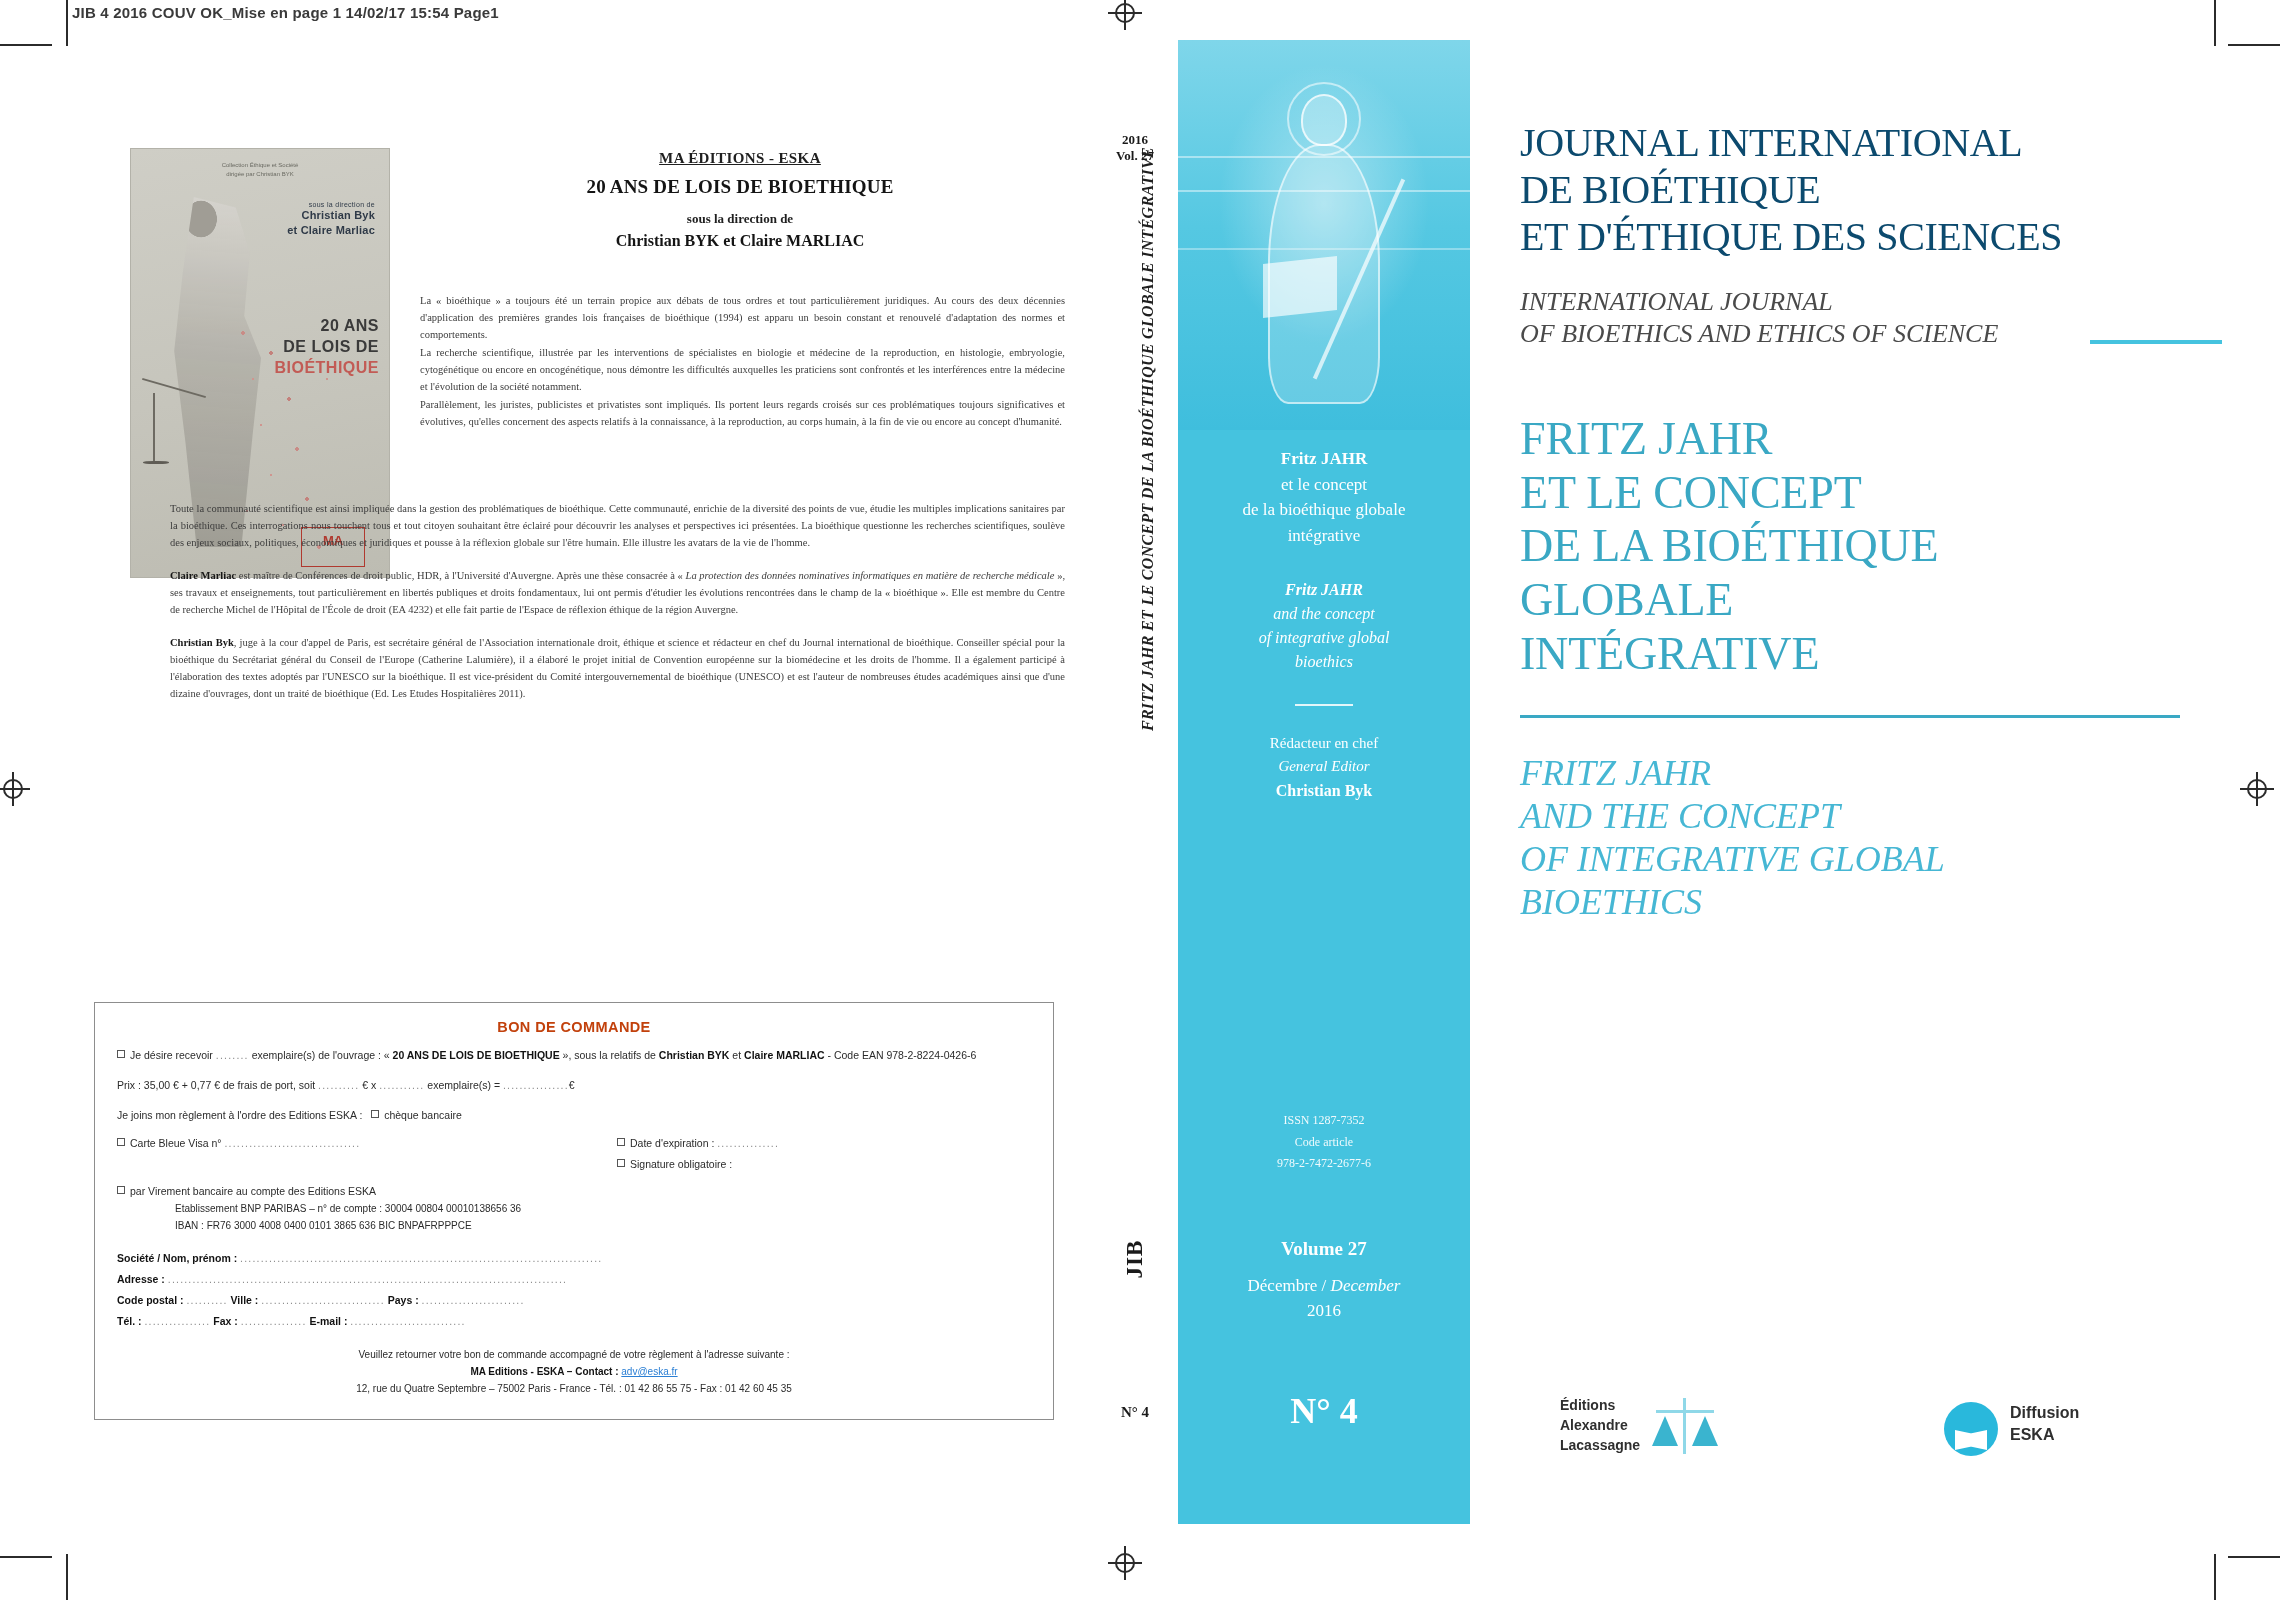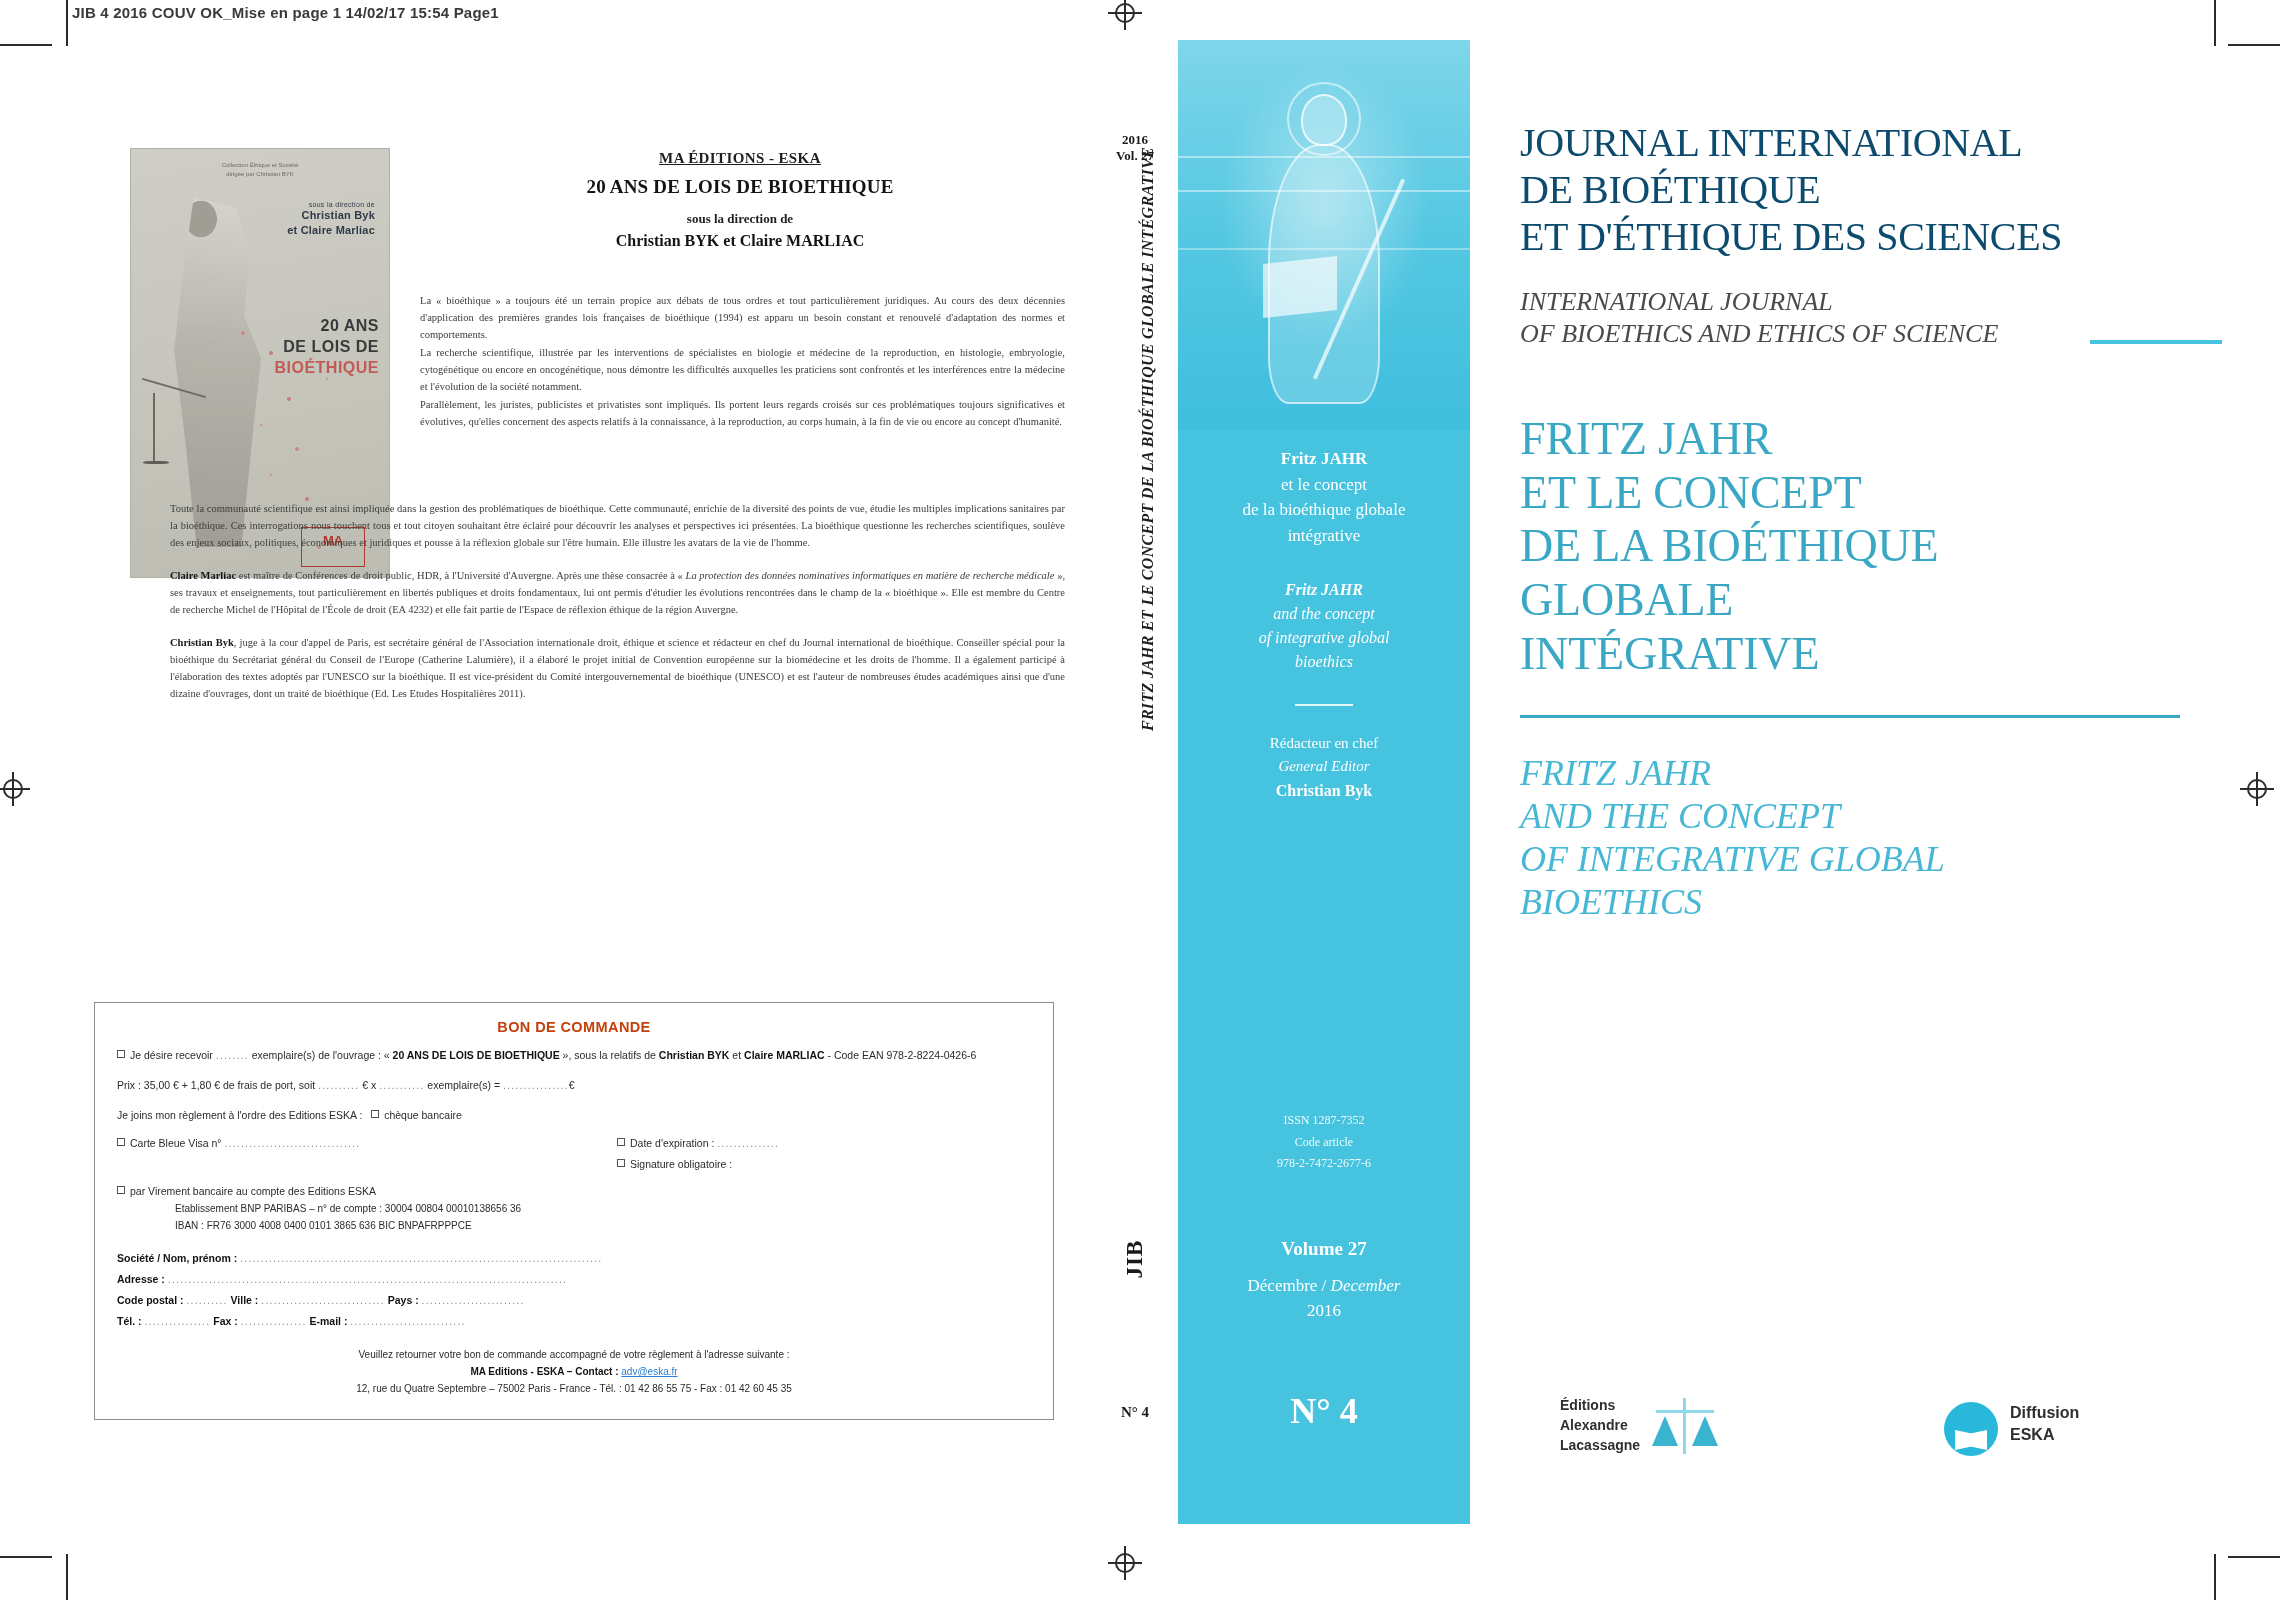--- a/index.html
+++ b/index.html
@@ -384,21 +384,21 @@
   <div class="orderform">
     <div class="of-title">BON DE COMMANDE</div>
 
     <div class="of-line">
       <span class="cb"></span><span>Je désire recevoir</span>
       <span class="dots">........</span>
       <span>exemplaire(s) de l'ouvrage : « </span><b>20 ANS DE LOIS DE BIOETHIQUE</b><span> », sous la relatifs de </span><b>Christian BYK</b><span> et </span><b>Claire MARLIAC</b><span> - Code EAN 978-2-8224-0426-6</span>
     </div>
 
     <div class="of-line of-blk">
-      <span>Prix : 35,00 € + 1,80 € de frais de port, soit</span>
+      <span>Prix : 35,00 € + 0,77 € de frais de port, soit</span>
       <span class="dots">..........</span>
       <span>€ x</span>
       <span class="dots">...........</span>
       <span>exemplaire(s) =</span>
       <span class="dots">................</span><span>€</span>
     </div>
 
     <div class="of-line of-blk">
       <span>Je joins mon règlement à l'ordre des Editions ESKA :</span>
       &nbsp;&nbsp;<span class="cb"></span><span>chèque bancaire</span>

